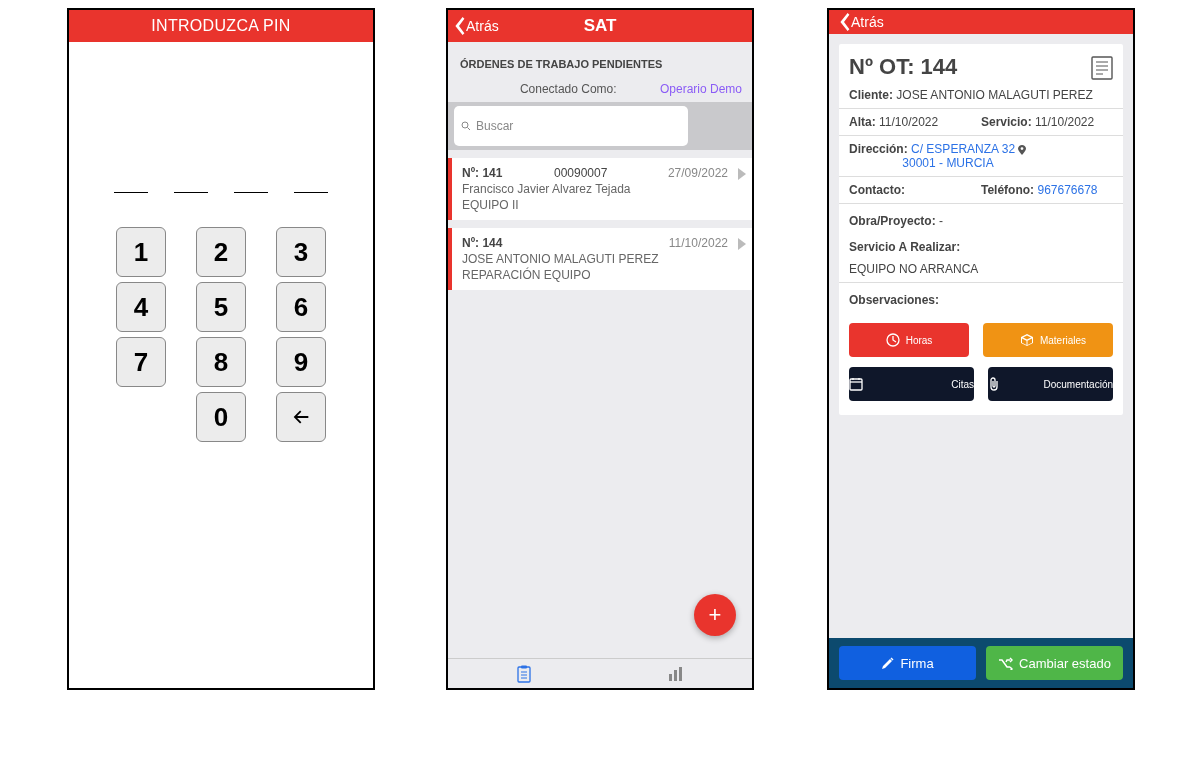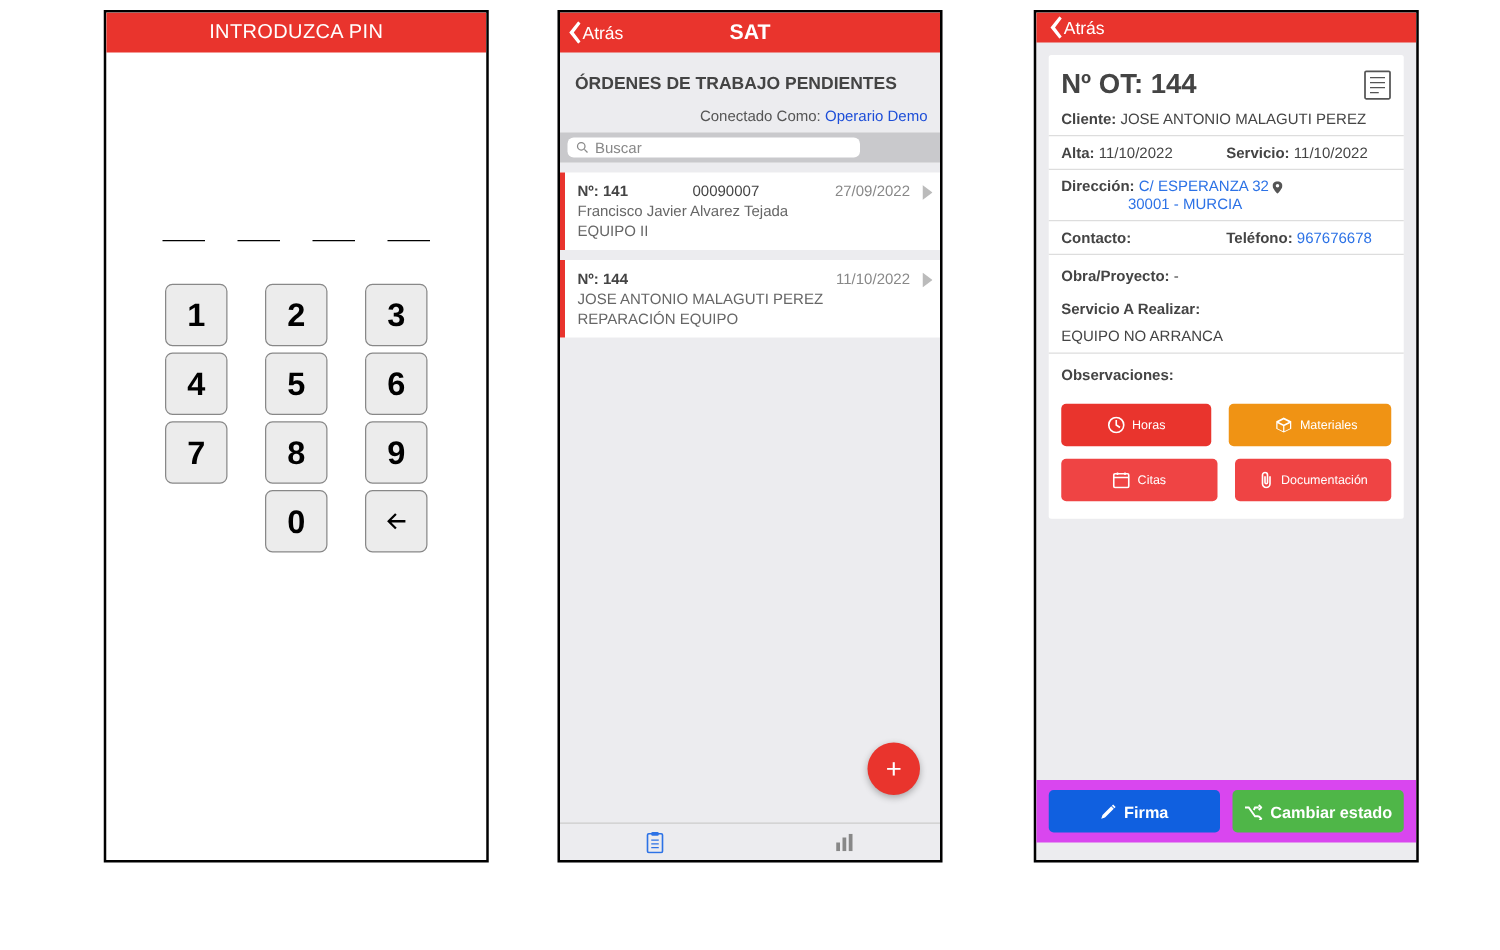--- a/index.html
+++ b/index.html
@@ -9,21 +9,21 @@
     width: 1200px; height: 760px;
     position: relative;
   }
   .phone {
     position: absolute;
     width: 308px; height: 682px;
     border: 2px solid #000;
     background: #fff;
     overflow: hidden;
   }
-  .phone.p1 { left: 83px; top: 8px; }
+  .phone.p1 { left: 67px; top: 8px; }
   .phone.p2 { left: 446px; top: 8px; background: #ececef; }
   .phone.p3 { left: 827px; top: 8px; background: #ececef; }
 
   
   .red-header {
     height: 32px; background: #e9342d; color: #fff;
     display: flex; align-items: center; justify-content: center;
     font-size: 16px; font-weight: 500; letter-spacing: .3px;
   }
   .pin-lines {
@@ -56,31 +56,31 @@
     position: relative;
   }
   .back {
     display: flex; align-items: center; gap: 0px;
     padding-left: 4px; cursor: pointer; font-size: 14px;
   }
   .back svg { width: 14px; height: 18px; }
   .nav2 .title { position: absolute; left: 0; right: 0; text-align: center; font-size: 17px; font-weight: 600; pointer-events: none; }
 
   .sec-title {
-    background: #ececef; padding: 16px 12px 4px; font-size: 14px; font-weight: 700; color: #444;
+    background: #ececef; padding: 16px 12px 4px; font-size: 11px; font-weight: 700; color: #444;
   }
   .conn {
     text-align: right; font-size: 12px; padding: 8px 10px 6px; color: #555;
   }
-  .conn .link { color: #1d4ed8; }
+  .conn .link { color: #8b5cf6; margin-left: 40px; }
   .search-wrap {
     background: #c9c9cc; padding: 4px 6px;
   }
   .search {
-    background: #fff; border-radius: 5px; height: 16px;
+    background: #fff; border-radius: 5px; height: 40px;
     display: flex; align-items: center; padding: 0 6px;
     color: #888; font-size: 12px; gap: 4px;
     width: 80%;
   }
   .search svg { width: 12px; height: 12px; }
 
   .li {
     background: #fff; border-left: 4px solid #e9342d;
     padding: 8px 8px 8px 10px; margin-top: 8px;
     font-size: 12px; color: #555; position: relative;
@@ -132,27 +132,26 @@
   .btn-row {
     display:flex; gap:14px; padding: 0 10px; margin-top:10px;
   }
   .btn-row .btn {
     flex:1; height:34px; border-radius:4px; color:#fff;
     display:flex; align-items:center; justify-content:center;
     font-size:10px; gap:6px; cursor:pointer;
   }
   .btn.red { background:#e9342d; }
   .btn.orange { background:#f09314;padding-left:10px; }
-  .btn.purple { background:#ef4444; }
+  .btn.purple { background:#0f172a;justify-content:space-between; }
 
   .footer3 {
-    position:absolute; left:0; right:0; bottom:14px;
+    position:absolute; left:0; right:0; bottom:0;
     display:flex; gap:10px; padding:8px 10px;
-    background:#d946ef;
-    font-weight:bold;
+    background:#0c4a6e;
   }
   .fbtn {
     flex:1; height:34px; border-radius:4px; color:#fff;
     display:flex; align-items:center; justify-content:center;
     font-size:13px; gap:6px; cursor:pointer;
   }
   .fbtn.blue { background:#1060e0; }
   .fbtn.green { background:#4fb648; }
 
   .icon { display:inline-flex; }

